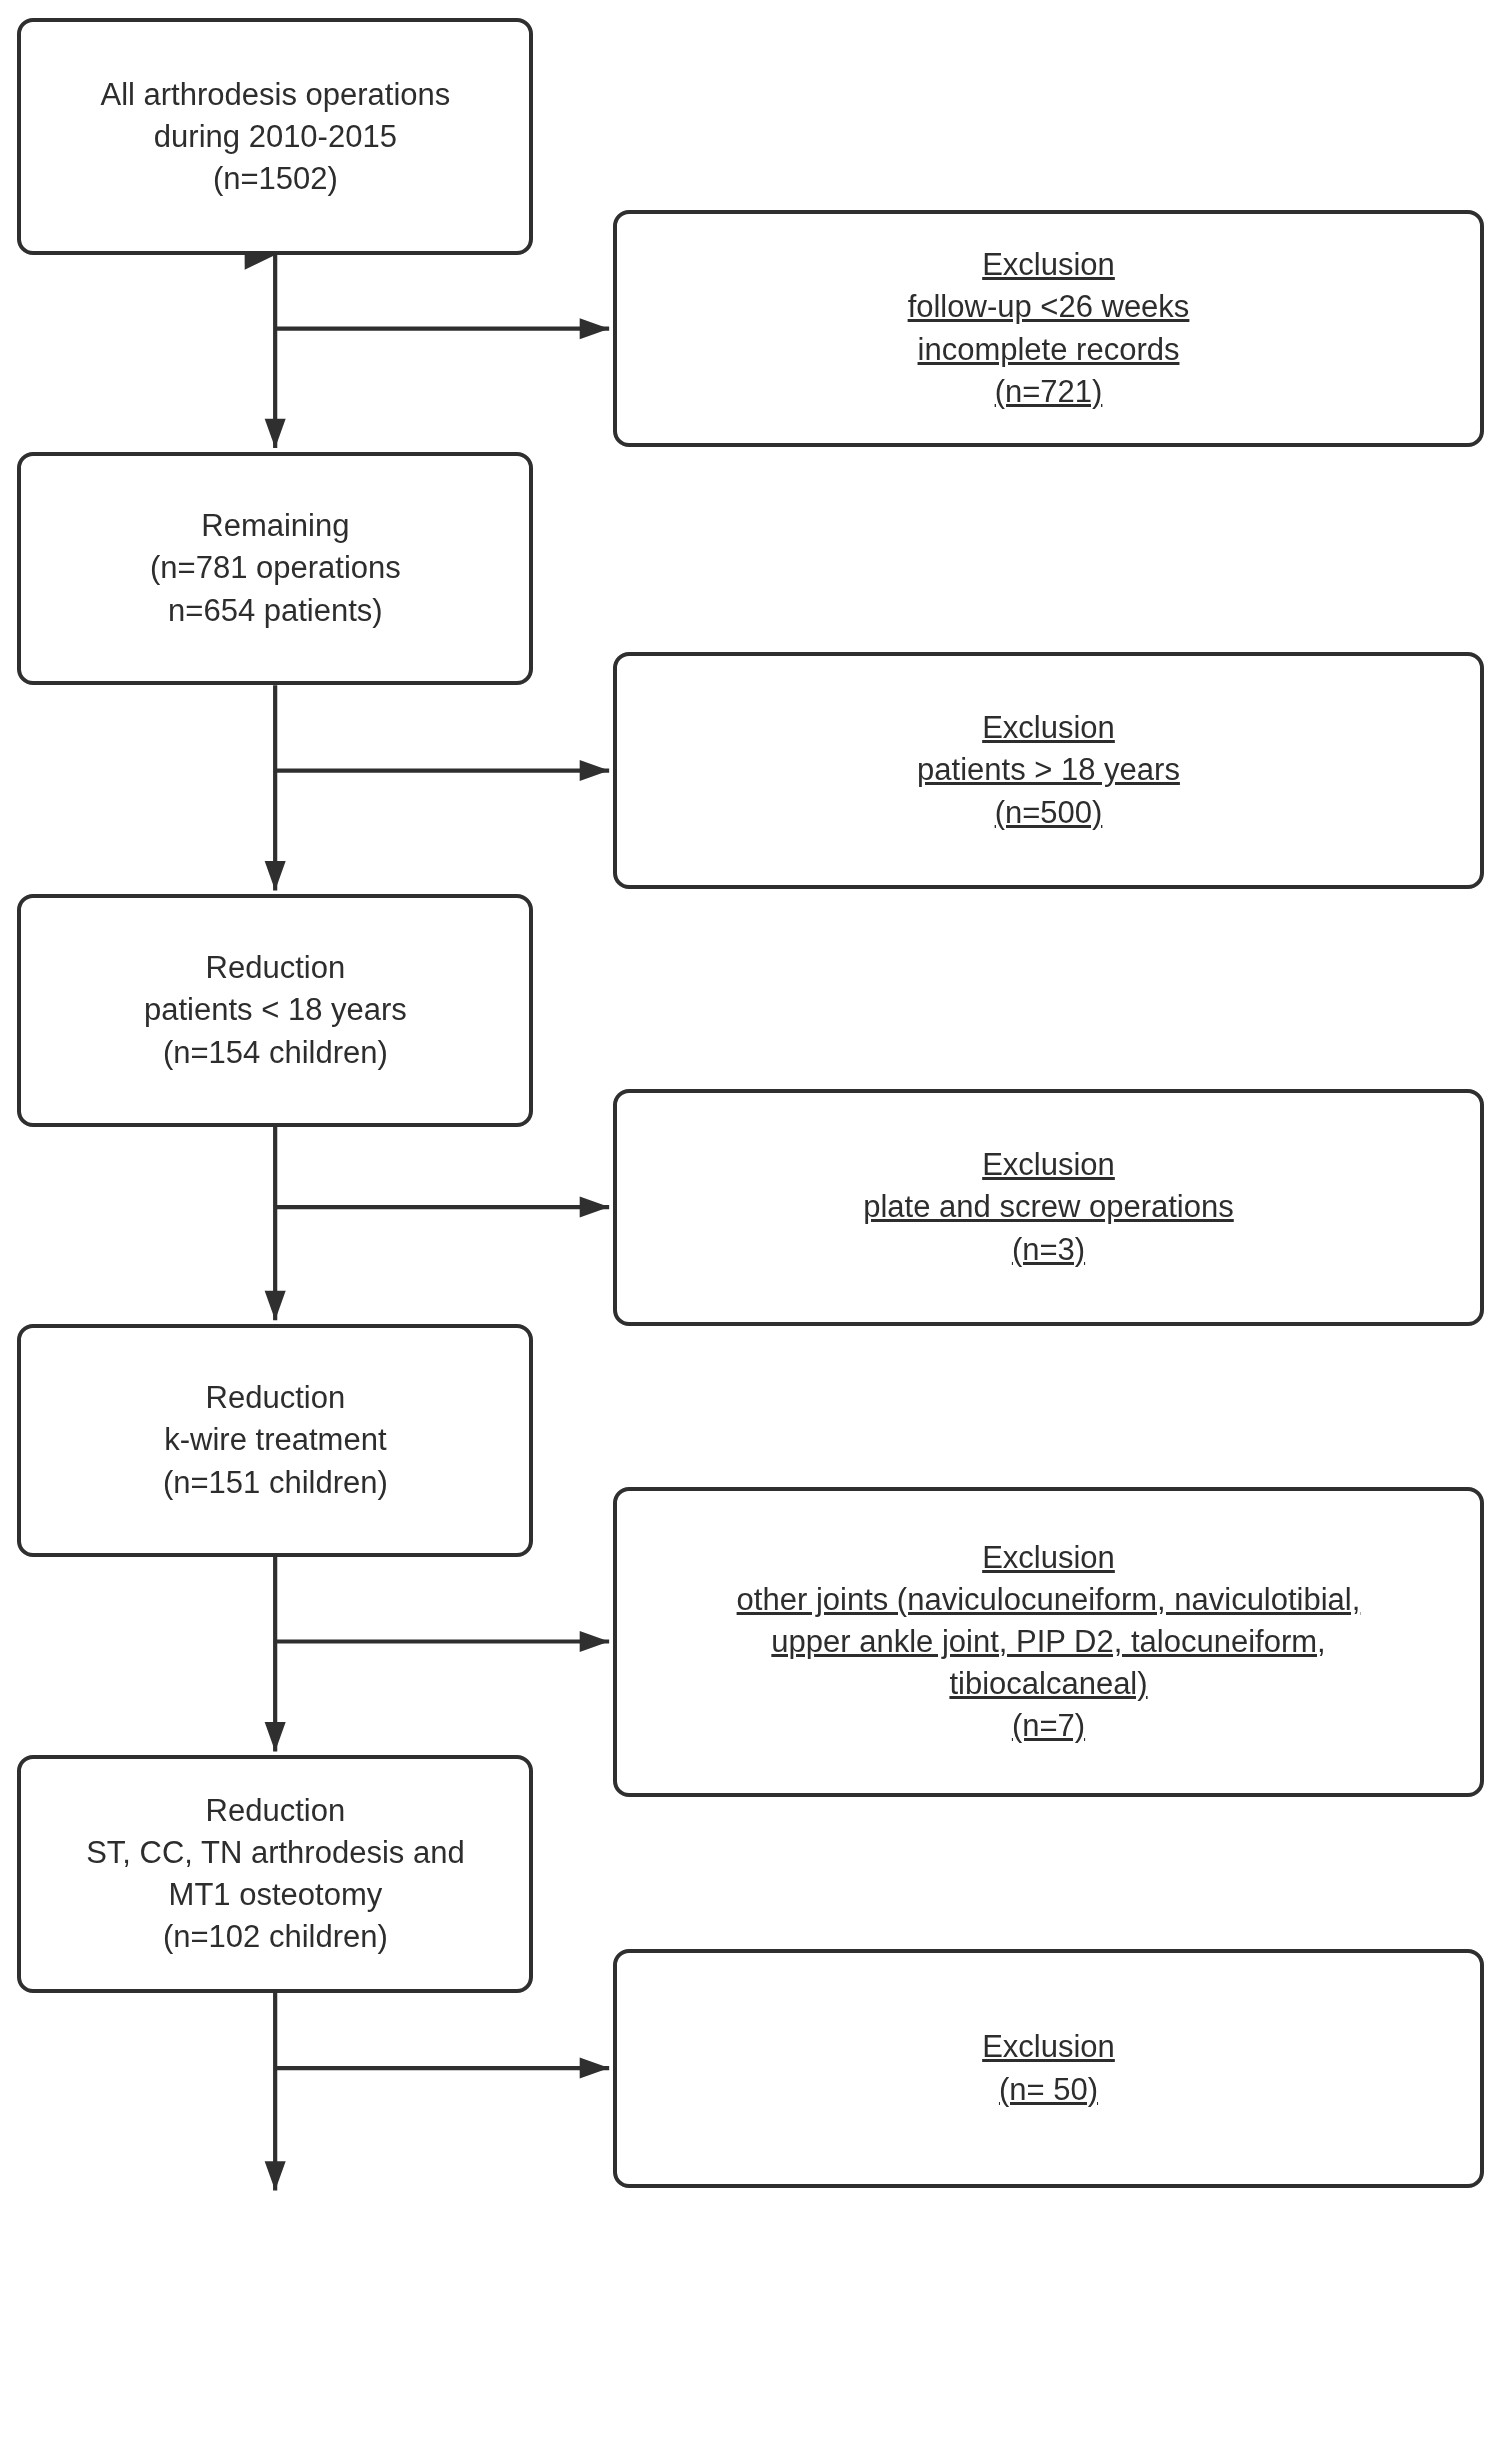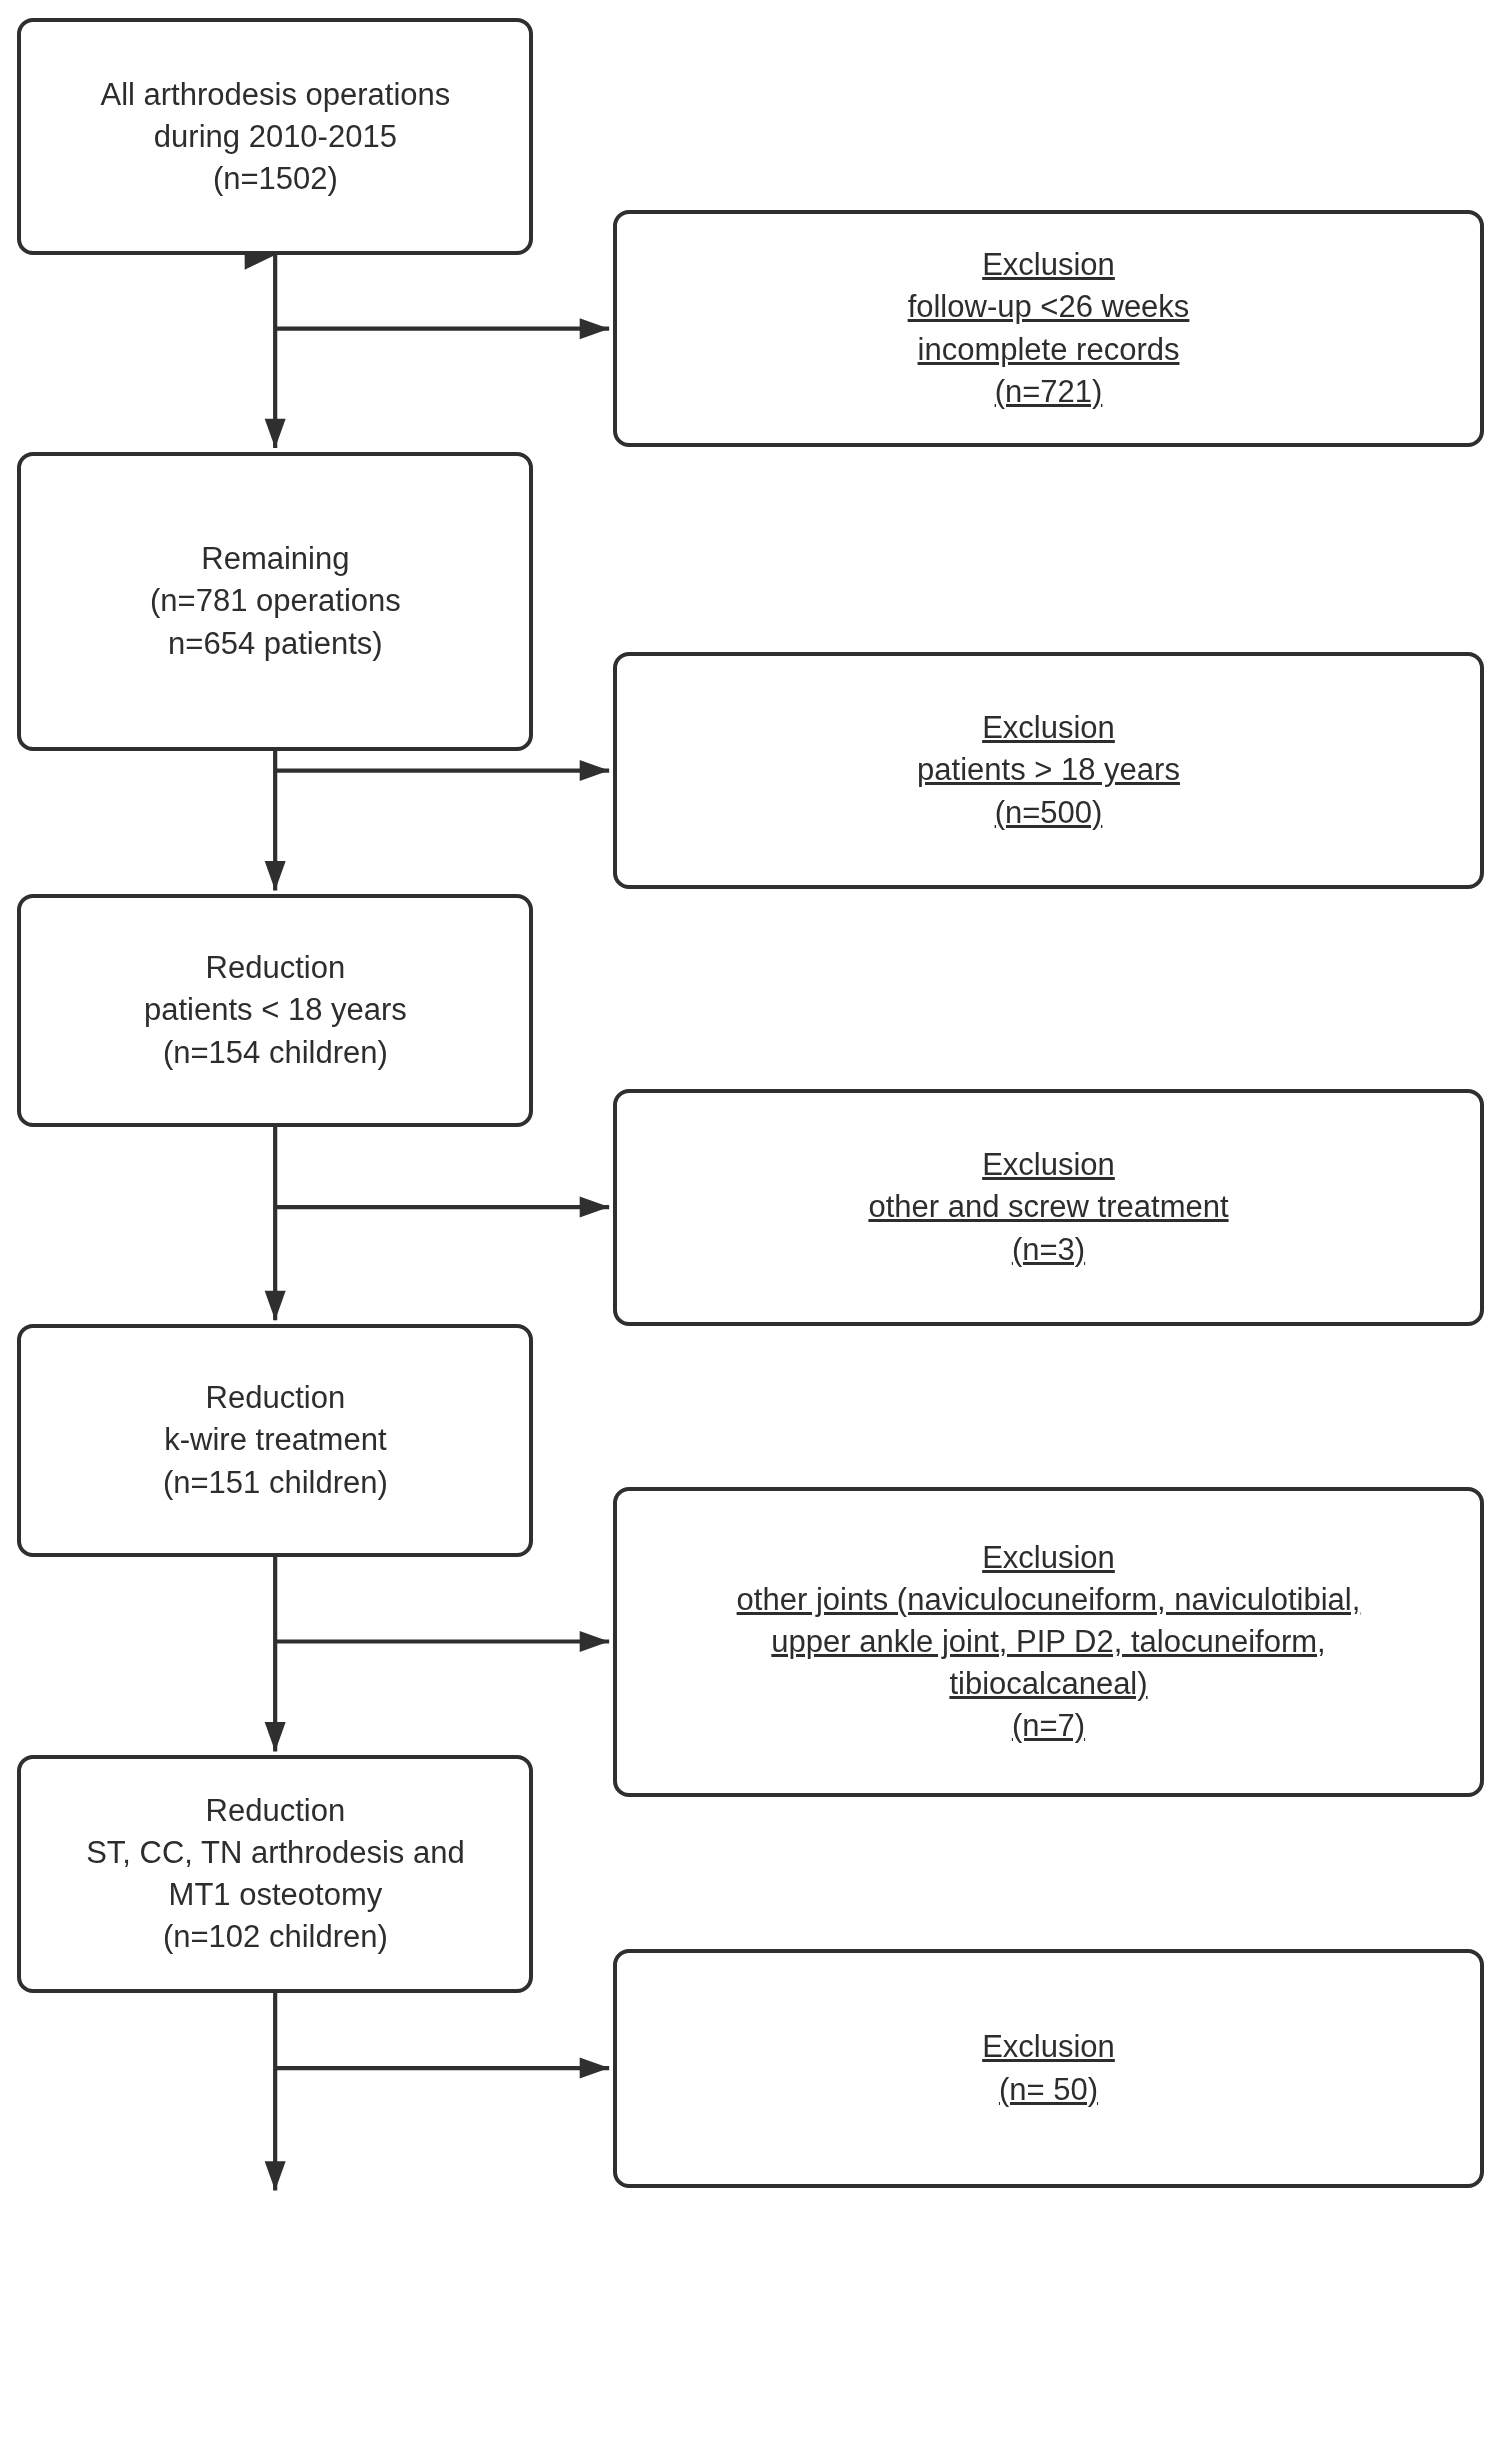--- a/index.html
+++ b/index.html
@@ -39,21 +39,21 @@
     padding: 5.3px 21px;
   }
   .box .txt-line {
     font-size: 31px;
     line-height: 1.36;
     white-space: nowrap;
   }
   .left-col  { left: 17.4px;  width: 516px;  }
   .right-col { left: 613px; width: 871px; text-decoration: underline; }
   .b1 { top: 18.4px;   height: 237px; }
-  .b2 { top: 452px;  height: 299px; }
+  .b2 { top: 452px;  height: 233px; }
   .b3 { top: 894px; height: 233px; }
   .b4 { top: 1324px; height: 233px; }
   .b5 { top: 1755px; height: 238px; }
   .b6 { top: 2195px; height: 246px; }
   .e1 { top: 210px;  height: 237px; }
   .e2 { top: 652px; height: 237px; }
   .e3 { top: 1089px; height: 237px; }
   .e4 { top: 1487px; height: 310px; }
   .e5 { top: 1949px; height: 239px; }
 </style>
@@ -127,21 +127,21 @@
   </div>
 
   <div class="box right-col e2">
     <div class="txt-line">Exclusion</div>
     <div class="txt-line">patients &gt; 18 years</div>
     <div class="txt-line">(n=500)</div>
   </div>
 
   <div class="box right-col e3">
     <div class="txt-line">Exclusion</div>
-    <div class="txt-line">other and screw treatment</div>
+    <div class="txt-line">plate and screw operations</div>
     <div class="txt-line">(n=3)</div>
   </div>
 
   <div class="box right-col e4">
     <div class="txt-line">Exclusion</div>
     <div class="txt-line">other joints (naviculocuneiform, naviculotibial,</div>
     <div class="txt-line">upper ankle joint, PIP D2, talocuneiform,</div>
     <div class="txt-line">tibiocalcaneal)</div>
     <div class="txt-line">(n=7)</div>
   </div>

